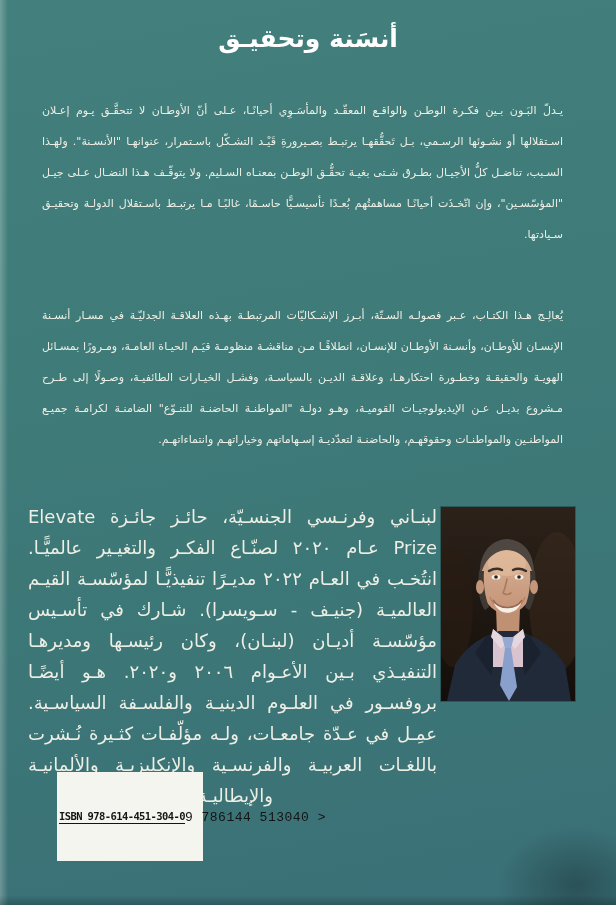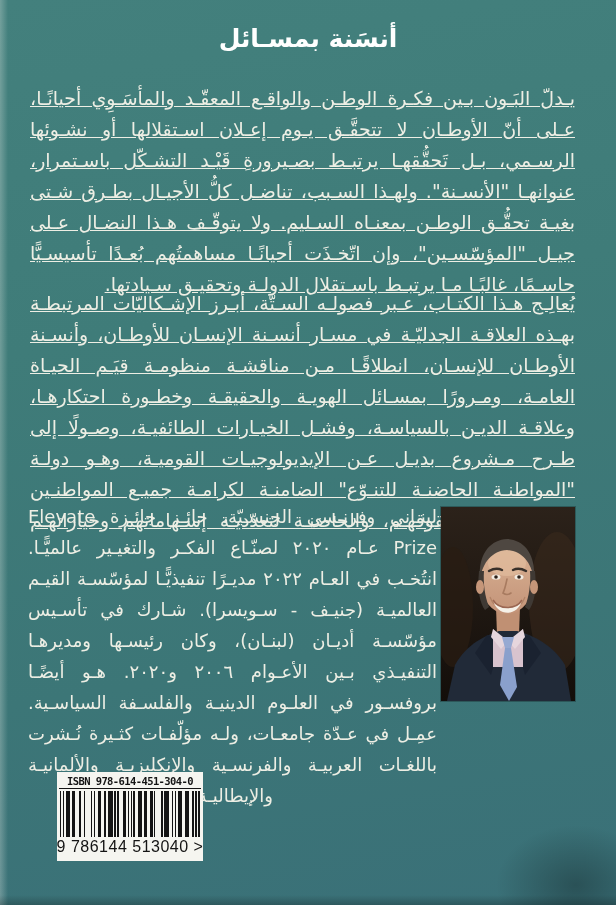--- a/index.html
+++ b/index.html
@@ -20,70 +20,69 @@
     background:linear-gradient(0deg,rgba(0,0,0,.22),rgba(0,0,0,0));pointer-events:none;}
   .corner-shadow{position:absolute;right:-40px;bottom:-40px;width:160px;height:120px;
     background:radial-gradient(closest-side,rgba(0,0,0,.28),rgba(0,0,0,0));pointer-events:none;}
 
   .title{
     position:absolute;top:24px;left:0;right:0;margin:0;
     text-align:center;font-size:25px;font-weight:bold;color:#ffffff;
     letter-spacing:.2px;
   }
   .para{
-    position:absolute;right:37px;left:26px;margin:4px;
-    font-size:19px;line-height:31px;
+    position:absolute;right:37px;left:26px;margin:16px;
+    font-size:11px;line-height:31px;
     text-align:justify;text-justify:inter-word;
     color:#edeee4;
-    text-decoration:underline;
   }
   .p1{top:79px;}
   .p2{top:284px;}
 
   .bio-text{
     position:absolute;top:501px;right:179px;left:28px;margin:0;
     font-size:18px;line-height:31px;
     text-align:justify;text-justify:inter-word;
     text-align-last:center;
     color:#edeee4;
   }
   .author-photo{
     position:absolute;top:507px;right:41px;width:134px;height:194px;
     background:#1a1410;box-shadow:0 0 0 1px rgba(0,0,0,.25);
   }
   .author-photo svg{display:block;}
 
   .barcode{
     position:absolute;left:57px;top:772px;width:146px;height:89px;
     background:#f5f5f0;box-sizing:border-box;
-    display:flex;flex-direction:column;align-items:center;
+    display:flex;align-items:center;
     padding:3px 2px 2px;direction:ltr;
   }
   .isbn-label{
     font-family:"DejaVu Sans Mono",monospace;
     font-size:10.5px;font-weight:bold;color:#141414;
     white-space:nowrap;letter-spacing:-.6px;
     width:100%;text-align:center;
     border-bottom:1.5px solid #141414;padding-bottom:1px;
   }
   .bars{display:flex;width:140px;height:46px;margin-top:2px;}
   .bars .m{flex:1 1 auto;height:100%;}
   .bars .on{background:#141414;}
   .digits{
-    font-family:Liberation Sans, sans-serif;
-    font-size:16px;color:#141414;letter-spacing:.5px;
+    font-family:Liberation Mono, monospace;
+    font-size:13px;color:#141414;letter-spacing:.5px;
     margin-top:1px;white-space:nowrap;
   }
 </style>
 </head>
 <body>
 
 <div class="cover">
 
-  <h1 class="title">أنسَنة بمسـائل</h1>
+  <h1 class="title">أنسَنة وتحقيـق</h1>
 
   <p class="para p1">يـدلّ البَـون بـين فكـرة الوطـن والواقـع المعقّـد والمأسَـوِي أحيانًـا، عـلى أنّ الأوطـان لا تتحقَّـق يـوم إعـلان اسـتقلالها أو نشـوئها الرسـمي، بـل تَحقُّقهـا يرتبـط بصـيرورةِ قَيْـد التشـكّل باسـتمرار، عنوانهـا "الأنسـنة". ولهـذا السـبب، تناضـل كلُّ الأجيـال بطـرق شـتى بغيـة تحقُّـق الوطـن بمعنـاه السـليم. ولا يتوقّـف هـذا النضـال عـلى جيـل "المؤسّسـين"، وإن اتّخـذَت أحيانًـا مساهمتُهم بُعـدًا تأسيسـيًّا حاسـمًا، غالبًـا مـا يرتبـط باسـتقلال الدولـة وتحقيـق سـيادتها.</p>
 
   <p class="para p2">يُعالِـج هـذا الكتـاب، عـبر فصولـه السـتّة، أبـرز الإشـكاليّات المرتبطـة بهـذه العلاقـة الجدليّـة في مسـار أنسـنة الإنسـان للأوطـان، وأنسـنة الأوطـان للإنسـان، انطلاقًـا مـن مناقشـة منظومـة قيَـم الحيـاة العامـة، ومـرورًا بمسـائل الهويـة والحقيقـة وخطـورة احتكارهـا، وعلاقـة الديـن بالسياسـة، وفشـل الخيـارات الطائفيـة، وصـولًا إلى طـرح مـشروع بديـل عـن الإيديولوجيـات القوميـة، وهـو دولـة "المواطنـة الحاضنـة للتنـوّع" الضامنـة لكرامـة جميـع المواطنـين والمواطنـات وحقوقهـم، والحاضنـة لتعدّديـة إسـهاماتهم وخياراتهـم وانتماءاتهـم.</p>
 
   <p class="bio-text">لبنـاني وفرنـسي الجنسـيّة، حائـز جائـزة Elevate Prize عـام ٢٠٢٠ لصنّـاع الفكـر والتغيـير عالميًّـا. انتُخـب في العـام ٢٠٢٢ مديـرًا تنفيذيًّـا لمؤسّسـة القيـم العالميـة (جنيـف - سـويسرا). شـارك في تأسـيس مؤسّسـة أديـان (لبنـان)، وكان رئيسـها ومديرهـا التنفيـذي بـين الأعـوام ٢٠٠٦ و٢٠٢٠. هـو أيضًـا بروفسـور في العلـوم الدينيـة والفلسـفة السياسـية. عمِـل في عـدّة جامعـات، ولـه مؤلّفـات كثـيرة نُـشرت باللغـات العربيـة والفرنسـية والإنكليزيـة والألمانيـة والإيطاليـة.</p>
 
   <div class="author-photo">
     <svg width="134" height="194" viewBox="0 0 134 194" xmlns="http://www.w3.org/2000/svg">
       <defs>

